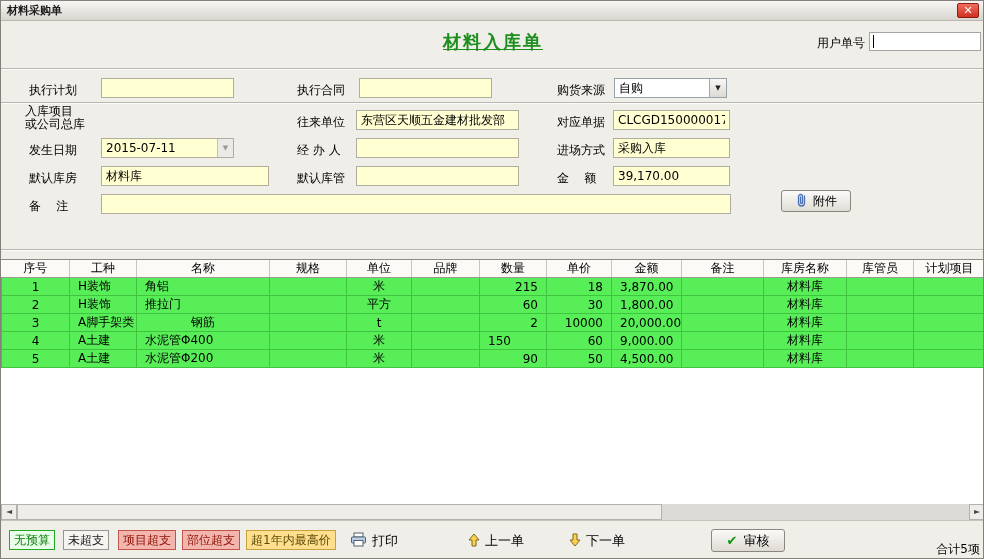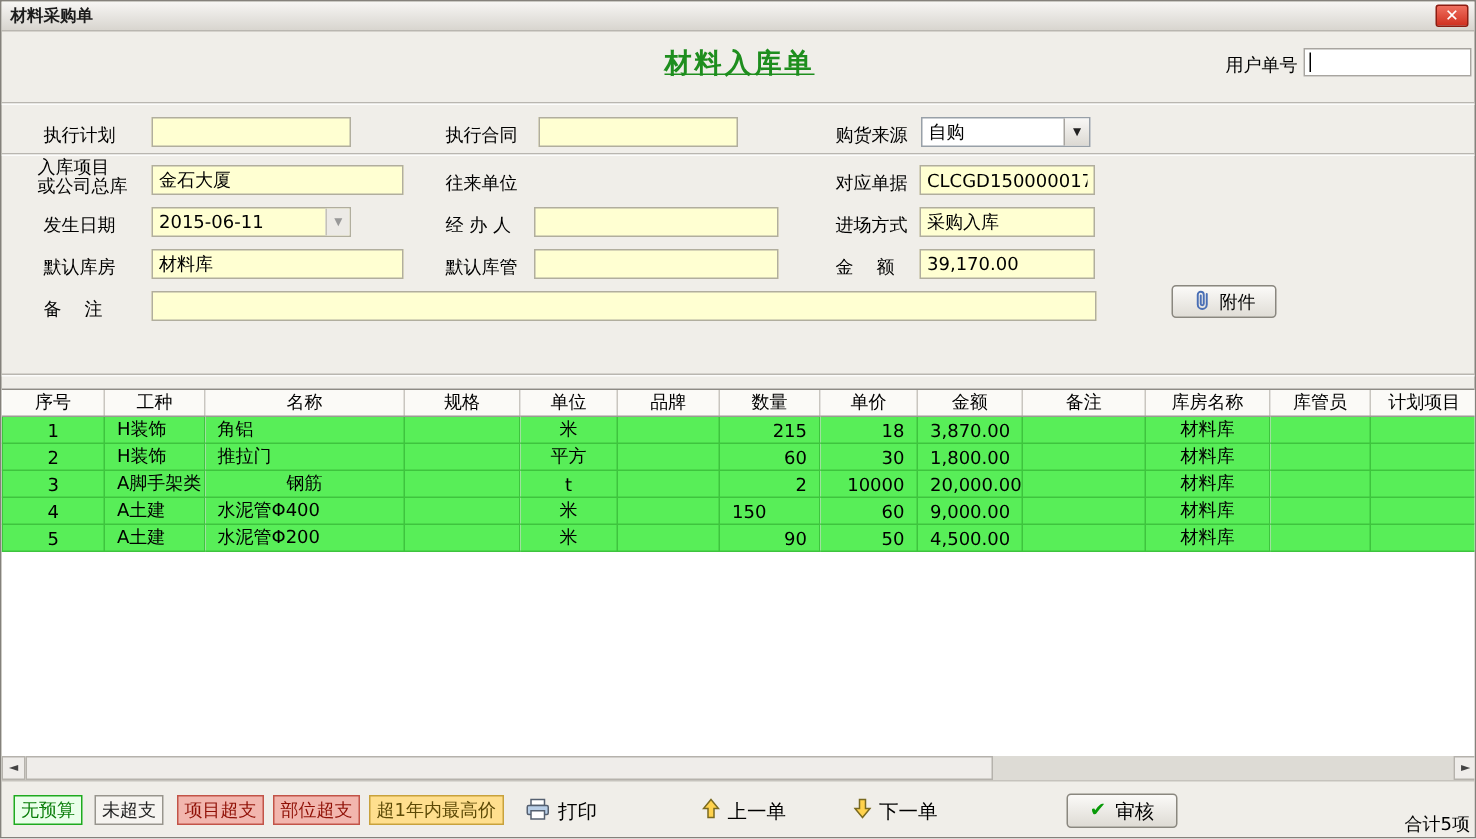--- a/index.html
+++ b/index.html
@@ -93,28 +93,28 @@
   <input class="field" style="left: 358px; top: 77px; width: 133px;" value="">
   <span class="flabel" style="left:556px;top:81px">购货来源</span>
   <div class="combo" style="left:613px;top:77px;width:113px">
     <span class="combo-value">自购</span>
     <span class="combo-arrow">▼</span>
   </div>
 
   <div class="groove" style="top:101px"></div>
 
   <div class="flabel2" style="left:24px;top:104px"><span>入库项目</span><br><span>或公司总库</span></div>
-  <input class="field" style="left: 100px; top: 109px; width: 168px;" value="金石大厦">
   <span class="flabel" style="left:296px;top:113px">往来单位</span>
+  <input class="field" style="left: 355px; top: 109px; width: 163px;" value="东营区天顺五金建材批发部">
   <span class="flabel" style="left:556px;top:113px">对应单据</span>
   <input class="field" style="left: 612px; top: 109px; width: 117px;" value="CLCGD150000017">
 
   <span class="flabel" style="left:28px;top:141px">发生日期</span>
   <div class="datefield" style="left:100px;top:137px;width:133px">
-    <span class="date-value">2015-06-11</span>
+    <span class="date-value">2015-07-11</span>
     <span class="date-arrow">▼</span>
   </div>
   <span class="flabel" style="left:296px;top:141px">经 办 人</span>
   <input class="field" style="left: 355px; top: 137px; width: 163px;" value="">
   <span class="flabel" style="left:556px;top:141px">进场方式</span>
   <input class="field" style="left: 612px; top: 137px; width: 117px;" value="采购入库">
 
   <span class="flabel" style="left:28px;top:169px">默认库房</span>
   <input class="field" style="left: 100px; top: 165px; width: 168px;" value="材料库">
   <span class="flabel" style="left:296px;top:169px">默认库管</span>

